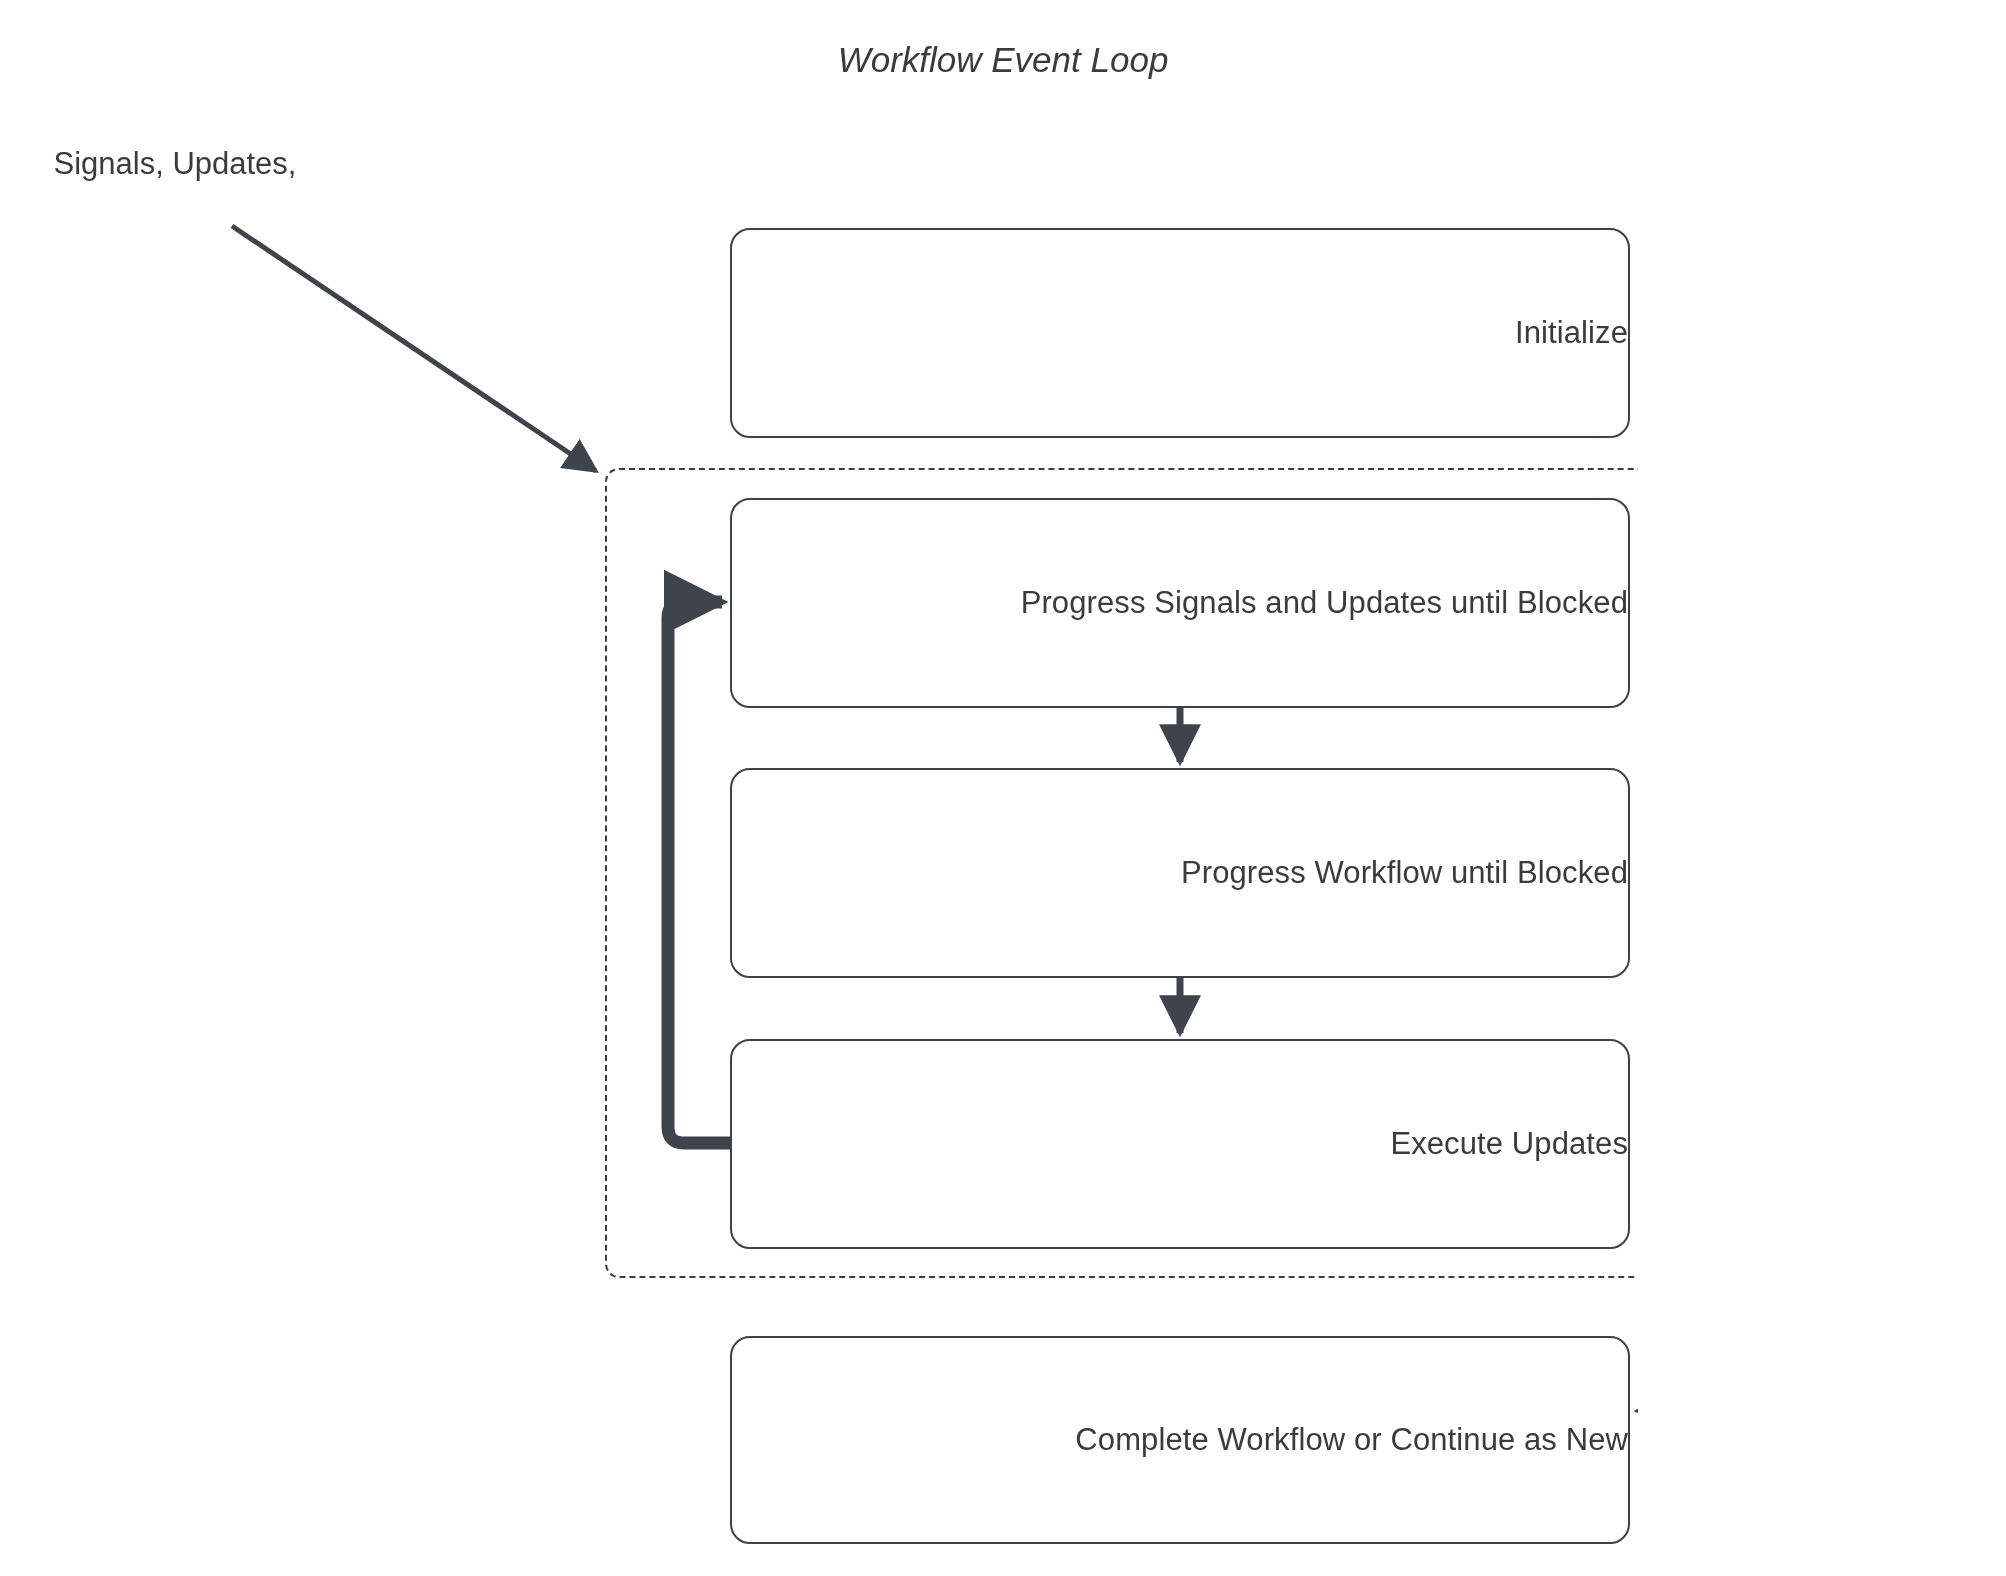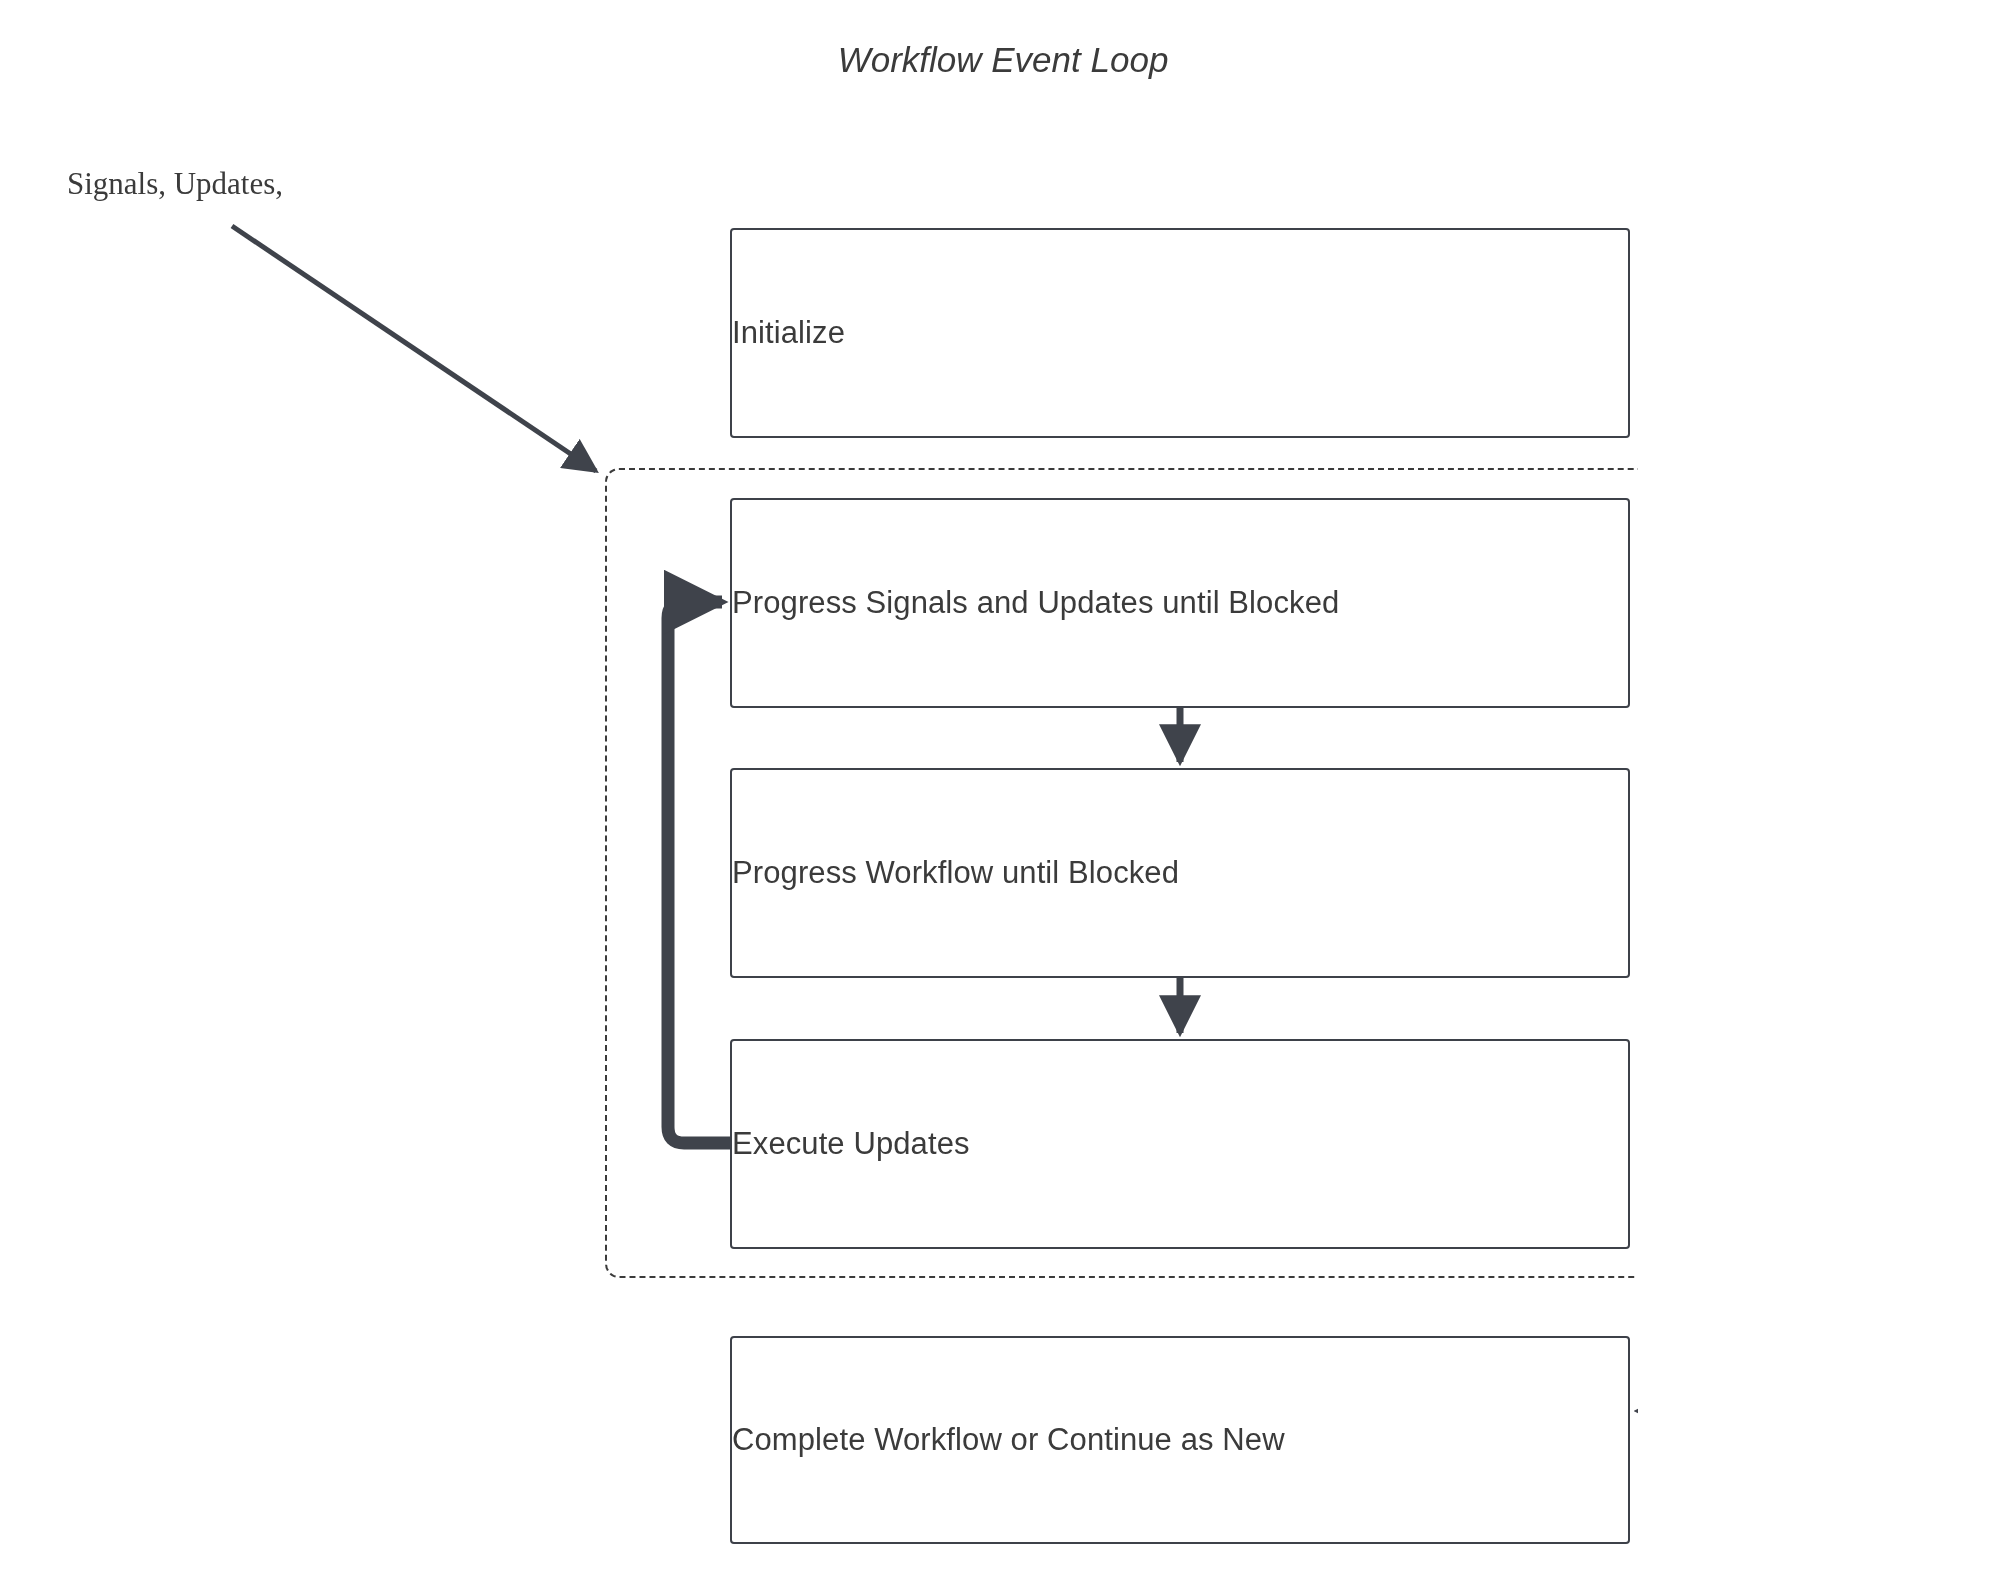--- a/index.html
+++ b/index.html
@@ -20,24 +20,24 @@
     left: 0;
     top: 0;
     width: 2006px;
     height: 1576px;
   }
   .node-box {
     position: absolute;
     box-sizing: border-box;
     background: #ffffff;
     border: 2px solid #3d4149;
-    border-radius: 4px;
+    border-radius: 20px;
     display: flex;
     align-items: center;
-    justify-content: flex-start;
+    justify-content: flex-end;
   }
   .node-label {
     font-family: "Liberation Sans", sans-serif;
     font-size: 31px;
     color: #3b3b3b;
     letter-spacing: 0.1px;
     text-align: center;
     white-space: nowrap;
   }
   #diagram-title {
@@ -50,25 +50,24 @@
     font-style: italic;
     font-size: 35px;
     color: #3b3b3b;
   }
   #external-input-label {
     position: absolute;
     left: 20px;
     top: 142px;
     width: 310px;
     text-align: center;
-    font-family: Liberation Serif, serif;
+    font-family: Liberation Sans, sans-serif;
     font-size: 31px;
     line-height: 43px;
     color: #3b3b3b;
-    margin-top: 20px;
   }
   #loop-container {
     position: absolute;
     left: 605px;
     top: 468px;
     width: 1148px;
     height: 810px;
     box-sizing: border-box;
     border: 2px dashed #3b3b3b;
     border-radius: 14px;

